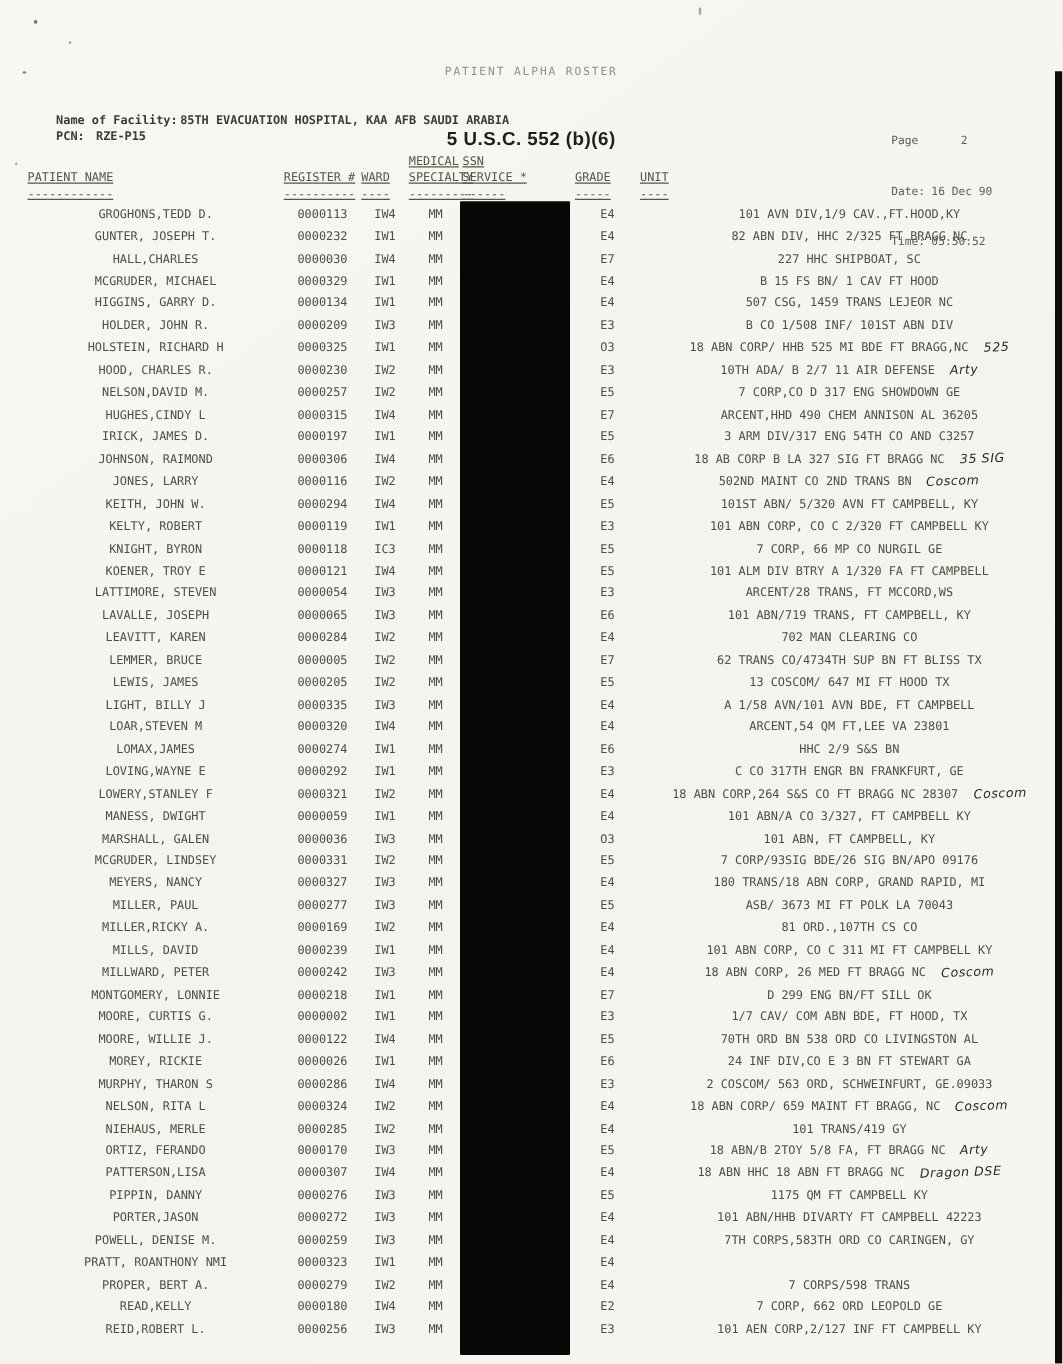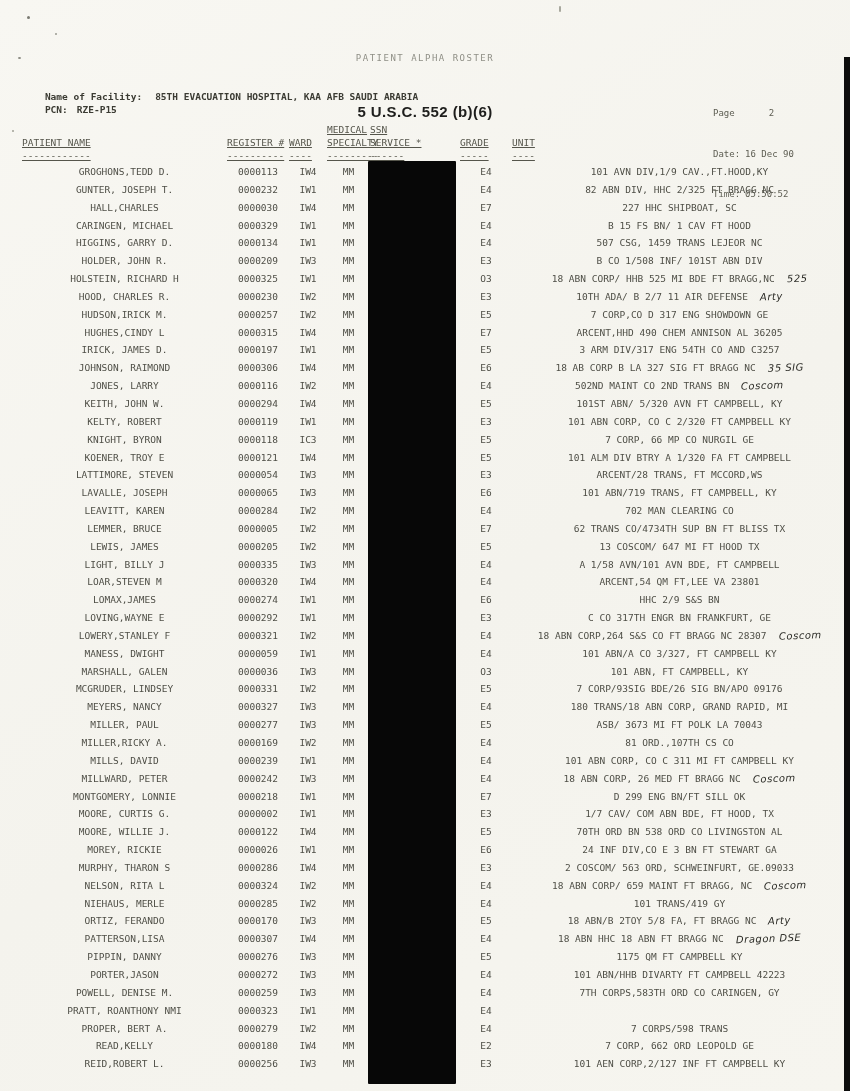--- a/index.html
+++ b/index.html
@@ -11,21 +11,21 @@
     overflow:hidden;
     font-family:"DejaVu Sans Mono","Liberation Mono",monospace;
     color:#4e4e46;
   }
   .doc-title{
     position:absolute;top:53px;left:0;width:100%;
     text-align:center;font-size:9px;letter-spacing:1.5px;color:#8f8f86;
     white-space:pre;
   }
   .facility{position:absolute;top:80px;left:22px;font-size:9.5px;font-weight:700;color:#3b3b33;white-space:pre;}
-  .facility .val{margin-left:13px;}
+  .facility .val{margin-left:2px;}
   .pcn{position:absolute;top:93px;left:22px;font-size:9.5px;font-weight:700;color:#3b3b33;white-space:pre;}
   .pcn .val{margin-left:9px;}
   .meta{position:absolute;top:80px;left:713px;font-size:9px;color:#60605​5;color:#5d5d52;line-height:13.5px;white-space:pre;}
   .meta .lbl{display:inline-block;}
   .meta .gap-wide{margin-left:34px;}
   .meta .gap{margin-left:5px;}
   .foia{
     position:absolute;top:103px;left:0;width:100%;text-align:center;
     font-family:"Liberation Sans","DejaVu Sans",sans-serif;
     font-size:15px;font-weight:700;letter-spacing:.4px;color:#1e1e1c;
@@ -144,21 +144,21 @@
     <span class="c name">HALL,CHARLES</span>
     <span class="c reg">0000030</span>
     <span class="c ward">IW4</span>
     <span class="c spec">MM</span>
     <span class="c svc"></span>
     <span class="c grade">E7</span>
     <span class="c unit">227 HHC SHIPBOAT, SC</span>
   </div>
 
   <div class="row">
-    <span class="c name">CARINGEN, MICHAEL</span>
+    <span class="c name">MCGRUDER, MICHAEL</span>
     <span class="c reg">0000329</span>
     <span class="c ward">IW1</span>
     <span class="c spec">MM</span>
     <span class="c svc"></span>
     <span class="c grade">E4</span>
     <span class="c unit">B 15 FS BN/ 1 CAV FT HOOD</span>
   </div>
 
   <div class="row">
     <span class="c name">HIGGINS, GARRY D.</span>
@@ -194,21 +194,21 @@
     <span class="c name">HOOD, CHARLES R.</span>
     <span class="c reg">0000230</span>
     <span class="c ward">IW2</span>
     <span class="c spec">MM</span>
     <span class="c svc"></span>
     <span class="c grade">E3</span>
     <span class="c unit">10TH ADA/ B 2/7 11 AIR DEFENSE<span class="hand">Arty</span></span>
   </div>
 
   <div class="row">
-    <span class="c name">HUDSON,IRICK M.</span>
+    <span class="c name">NELSON,DAVID M.</span>
     <span class="c reg">0000257</span>
     <span class="c ward">IW2</span>
     <span class="c spec">MM</span>
     <span class="c svc"></span>
     <span class="c grade">E5</span>
     <span class="c unit">7 CORP,CO D 317 ENG SHOWDOWN GE</span>
   </div>
 
   <div class="row">
     <span class="c name">HUGHES,CINDY L</span>

